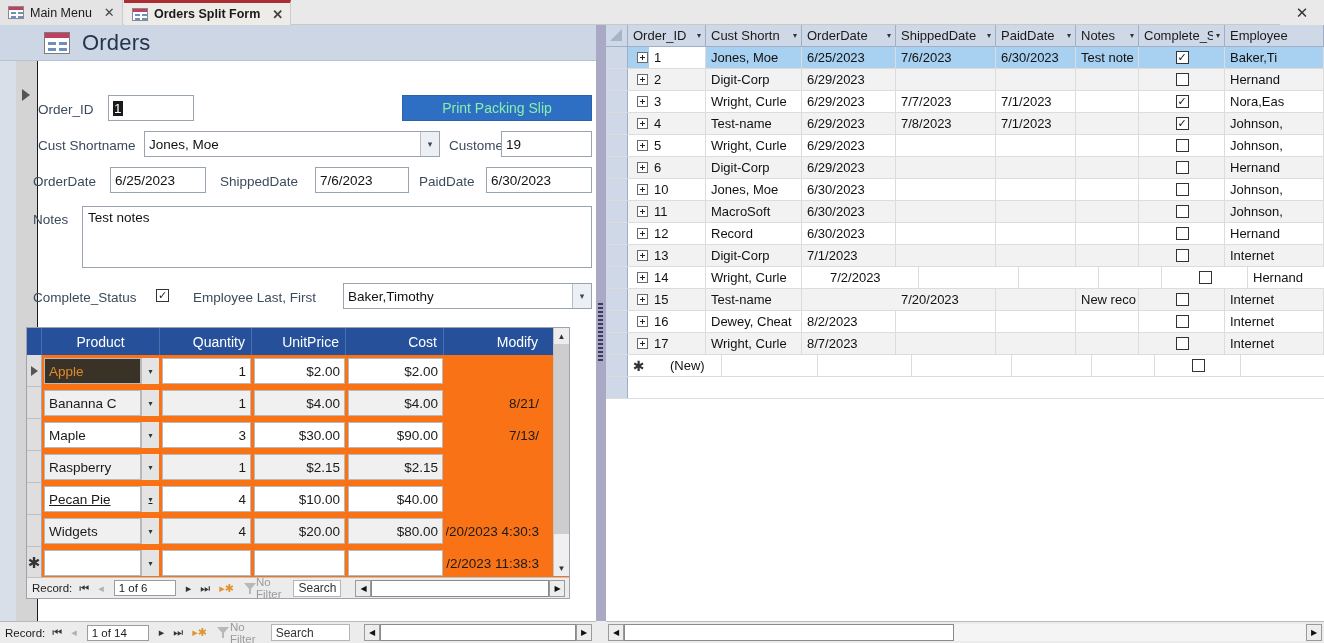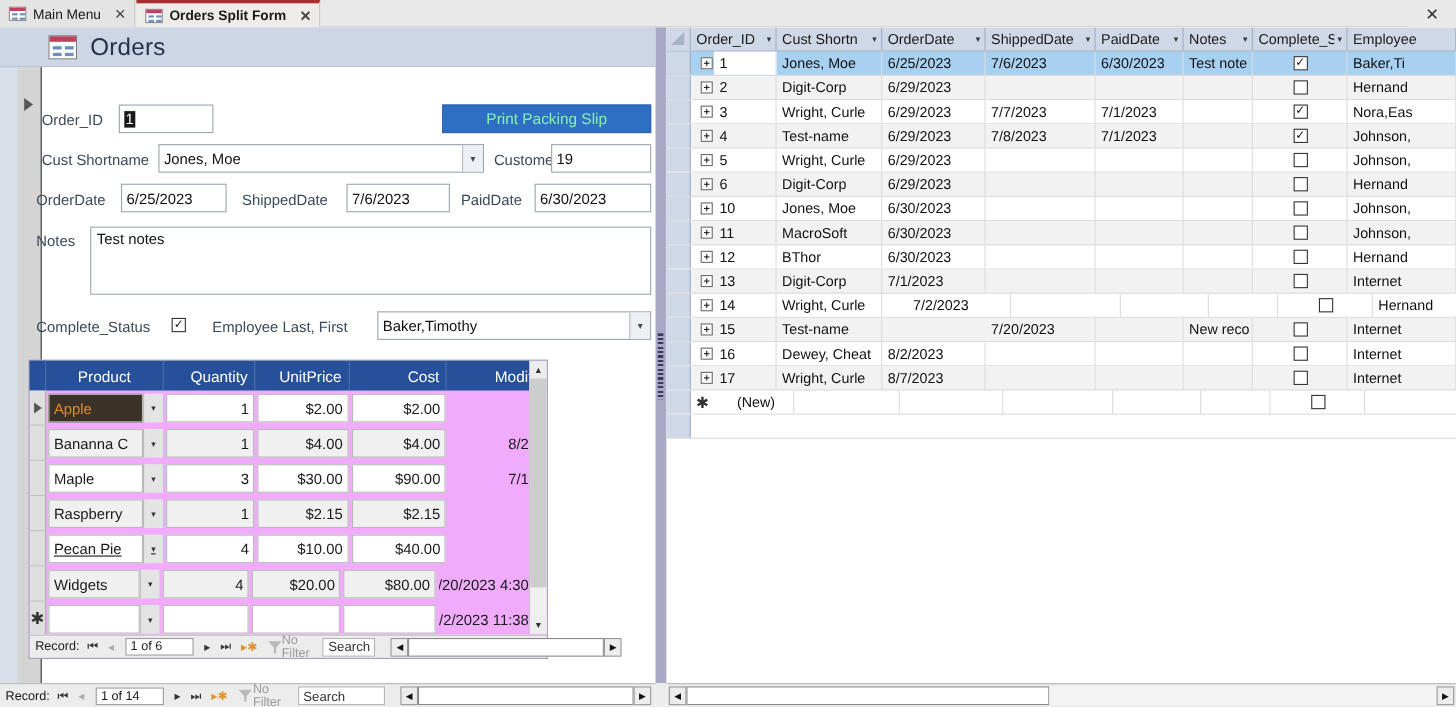--- a/index.html
+++ b/index.html
@@ -129,22 +129,22 @@
   }
   .btn-print {
     position: absolute;
     background: #2e6fc4; color: #86efac; border: 1px solid #2a62ad;
     font-size: 14px; display: flex; align-items: center; justify-content: center;
     cursor: default;
   }
 
   
   .subform {
-    position: absolute; left: 26px; top: 302px; width: 472px; height: 272px;
-    border: 1px solid #9aa4b0; background: #f0abfc;
+    position: absolute; left: 26px; top: 302px; width: 544px; height: 272px;
+    border: 1px solid #9aa4b0; background: #f97316;
   }
   .sf-hrow { display: flex; height: 27px; background: #27509b; }
   .sf-hcell {
     color: #fff; font-size: 14px; display: flex; align-items: center;
     border-right: 1px solid #4a6fae; padding: 0 6px;
     overflow: hidden; white-space: nowrap;
   }
   .sf-row { display: flex; height: 32px; align-items: stretch; }
   .sf-row.alt .sf-cell-inner { background: #f0f0f0; }
   .sf-rsel {
@@ -849,21 +849,21 @@
         </div>
         <div class="ds-row">
           <div class="ds-rsel"></div>
           <div class="ds-exp">
             <div class="expand"></div>
           </div>
           <div class="ds-cell" style="width: 57px; flex: 0 0 57px;">
             <span>12</span>
           </div>
           <div class="ds-cell" style="width: 96px; flex: 0 0 96px;">
-            <span>BThor</span>
+            <span>Record</span>
           </div>
           <div class="ds-cell" style="width: 94px; flex: 0 0 94px;">
             <span>6/30/2023</span>
           </div>
           <div class="ds-cell" style="width: 100px; flex: 0 0 100px;">
             <span></span>
           </div>
           <div class="ds-cell" style="width: 80px; flex: 0 0 80px;">
             <span></span>
           </div>

